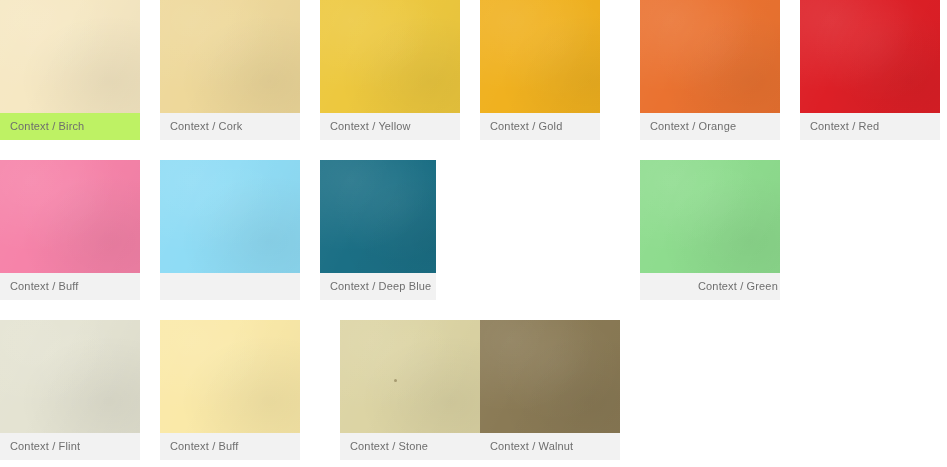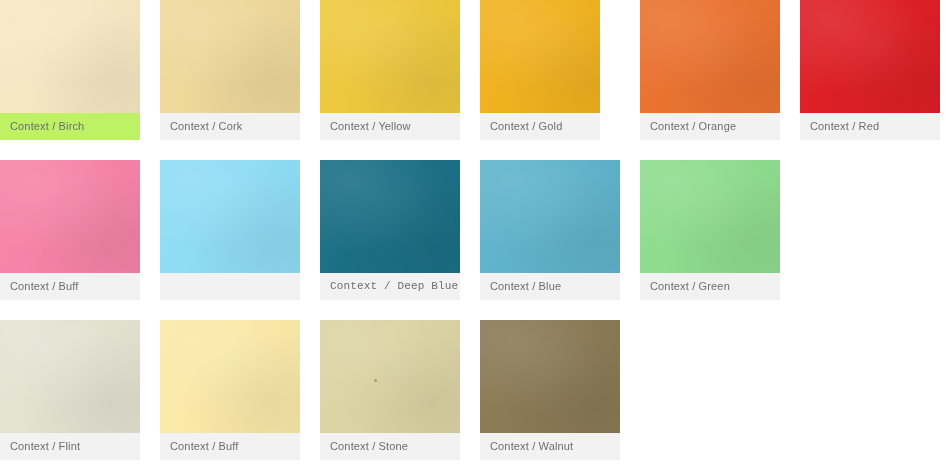--- a/index.html
+++ b/index.html
@@ -124,51 +124,45 @@
     </div>
     <div class="swatch-card" style="left: 0px; top: 160px; width: 140px; height: 140px; background: rgb(242, 242, 242);">
       <div class="swatch-color" style="width: 140px; height: 113px; background-color: rgb(246, 131, 169);"></div>
       <div class="swatch-label-band" style="top: 113px; width: 140px; height: 27px; background: rgb(242, 242, 242);">
         <span class="swatch-label" style="color: rgb(110, 110, 110); line-height: 27px; height: 27px;">Context / Buff</span>
       </div>
     </div>
     <div class="swatch-card" style="left: 160px; top: 160px; width: 140px; height: 140px; background: rgb(242, 242, 242);">
       <div class="swatch-color" style="width: 140px; height: 113px; background-color: rgb(143, 220, 245);"></div>
     </div>
-    <div class="swatch-card" style="left: 320px; top: 160px; width: 140px; height: 140px; background: #5eead4; font-family: Liberation Mono, monospace;">
+    <div class="swatch-card" style="left: 320px; top: 160px; width: 116px; height: 140px; background: #5eead4;">
       <div class="swatch-color" style="width: 140px; height: 113px; background-color: rgb(27, 111, 133);"></div>
       <div class="swatch-label-band" style="top: 113px; width: 140px; height: 27px; background: rgb(242, 242, 242);">
         <span class="swatch-label" style="color: rgb(110, 110, 110); line-height: 27px; height: 27px;">Context / Deep Blue</span>
       </div>
     </div>
-    <div class="swatch-card" style="left: 480px; top: 160px; width: 140px; height: 140px; background: rgb(242, 242, 242);">
-      <div class="swatch-color" style="width: 140px; height: 113px; background-color: rgb(95, 179, 203);"></div>
-      <div class="swatch-label-band" style="top: 113px; width: 140px; height: 27px; background: rgb(242, 242, 242);">
-        <span class="swatch-label" style="color: rgb(110, 110, 110); line-height: 27px; height: 27px;">Context / Blue</span>
-      </div>
-    </div>
     <div class="swatch-card" style="left: 640px; top: 160px; width: 140px; height: 140px; background: rgb(242, 242, 242);">
       <div class="swatch-color" style="width: 140px; height: 113px; background-color: rgb(142, 220, 142);"></div>
       <div class="swatch-label-band" style="top: 113px; width: 140px; height: 27px; background: rgb(242, 242, 242);">
-        <span class="swatch-label" style="color: rgb(110, 110, 110); line-height: 27px; height: 27px;">Context / Green</span>
+        <span class="swatch-label" style="color: rgb(110, 110, 110); line-height: 27px; height: 27px; margin-left: 48px;">Context / Green</span>
       </div>
     </div>
     <div class="swatch-card" style="left: 0px; top: 320px; width: 140px; height: 140px; background: rgb(242, 242, 242);">
       <div class="swatch-color" style="width: 140px; height: 113px; background-color: rgb(228, 227, 210);"></div>
       <div class="swatch-label-band" style="top: 113px; width: 140px; height: 27px; background: rgb(242, 242, 242);">
         <span class="swatch-label" style="color: rgb(110, 110, 110); line-height: 27px; height: 27px;">Context / Flint</span>
       </div>
     </div>
     <div class="swatch-card" style="left: 160px; top: 320px; width: 140px; height: 140px; background: rgb(242, 242, 242);">
       <div class="swatch-color" style="width: 140px; height: 113px; background-color: rgb(250, 233, 168);"></div>
       <div class="swatch-label-band" style="top: 113px; width: 140px; height: 27px; background: rgb(242, 242, 242);">
         <span class="swatch-label" style="color: rgb(110, 110, 110); line-height: 27px; height: 27px;">Context / Buff</span>
       </div>
     </div>
-    <div class="swatch-card" style="left: 320px; top: 320px; width: 140px; height: 140px; background: #8b5cf6;">
+    <div class="swatch-card" style="left: 340px; top: 320px; width: 140px; height: 140px; background: #8b5cf6;">
       <div class="swatch-color" style="width: 140px; height: 113px; background-color: rgb(220, 212, 164);">
         <span class="speck" style="left: 54px; top: 59px;"></span>
       </div>
       <div class="swatch-label-band" style="top: 113px; width: 140px; height: 27px; background: rgb(242, 242, 242);">
         <span class="swatch-label" style="color: rgb(110, 110, 110); line-height: 27px; height: 27px;">Context / Stone</span>
       </div>
     </div>
     <div class="swatch-card" style="left: 480px; top: 320px; width: 140px; height: 140px; background: rgb(242, 242, 242);">
       <div class="swatch-color" style="width: 140px; height: 113px; background-color: rgb(138, 122, 85);"></div>
       <div class="swatch-label-band" style="top: 113px; width: 140px; height: 27px; background: rgb(242, 242, 242);">

